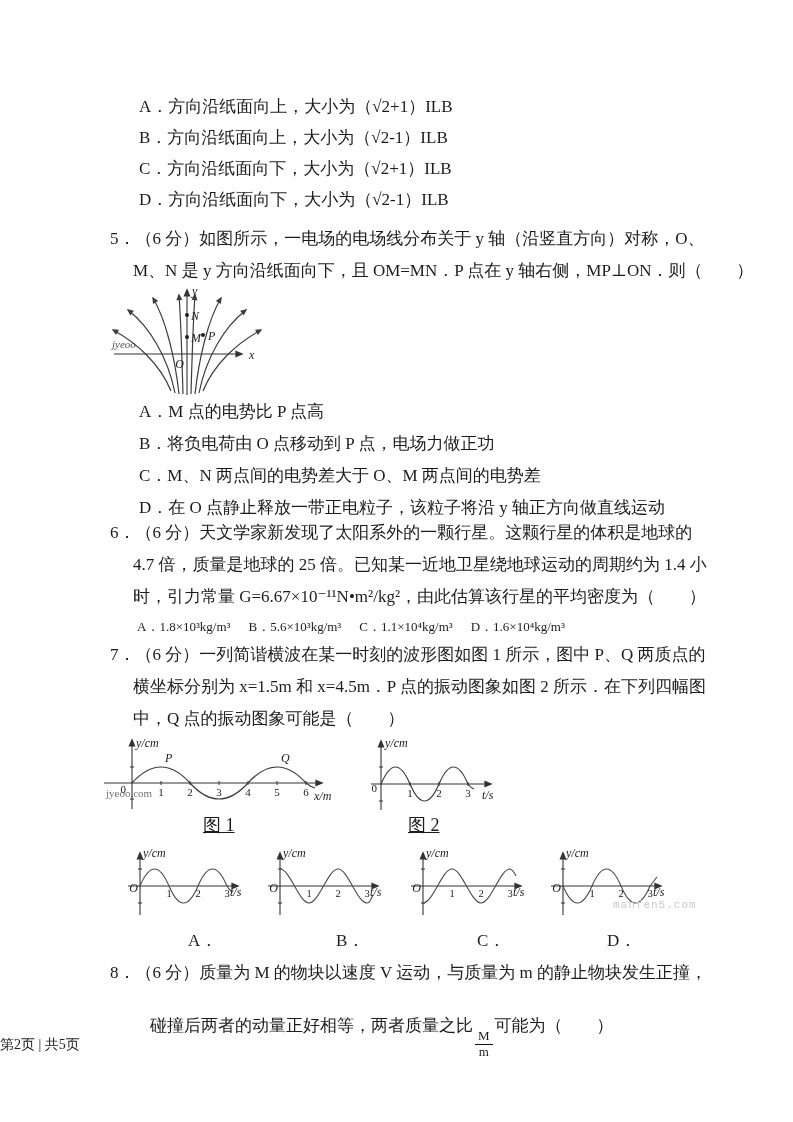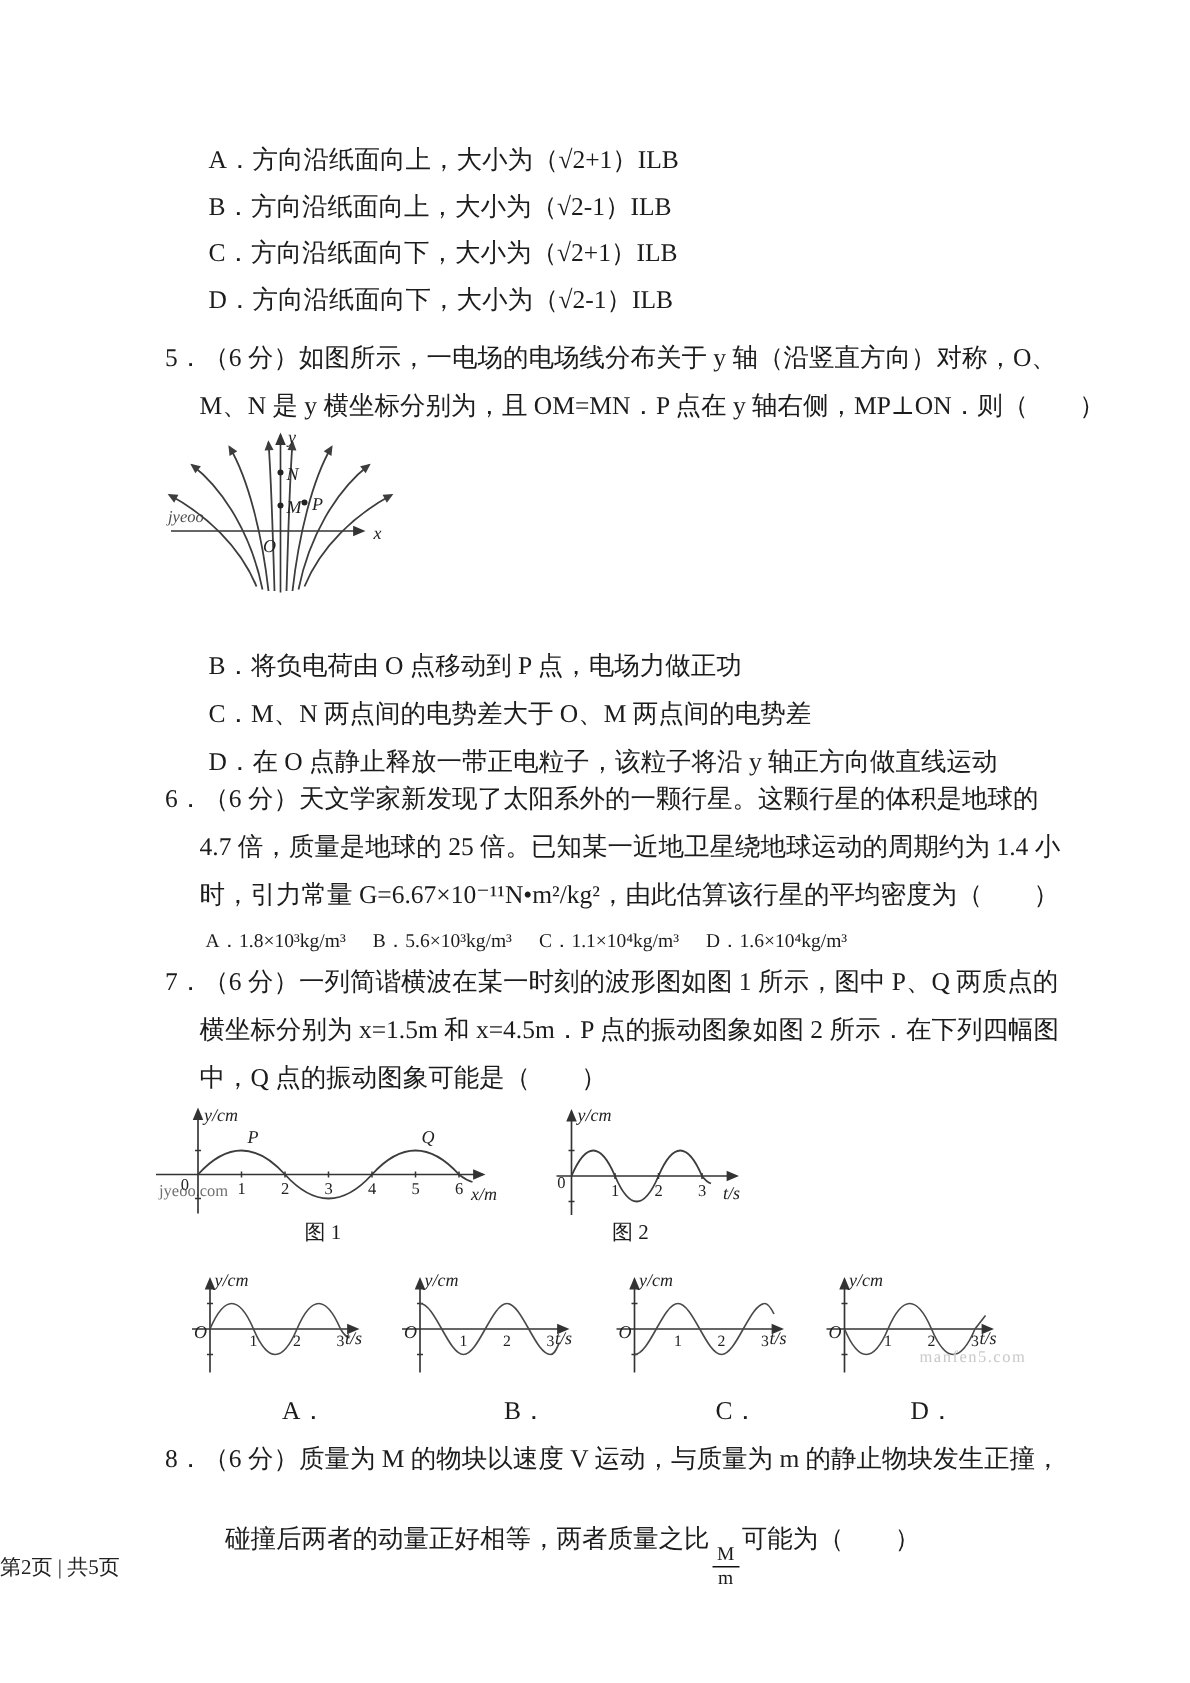--- a/index.html
+++ b/index.html
@@ -2,23 +2,23 @@
 <html><head>
 <meta charset="utf-8">
 <style>
   html,body{margin:0;padding:0;background:#ffffff;}
   .page{
     position:relative;width:793px;height:1122px;background:#ffffff;overflow:hidden;
     font-family:"Liberation Serif","DejaVu Serif",serif;color:#1c1c1c;padding-left:37px;
   }
   .tline{position:absolute;font-size:17px;line-height:22px;white-space:pre;}
   .optrow{position:absolute;display:flex;gap:18px;font-size:13px;white-space:pre;}
-  .cap{position:absolute;font-size:14px;color:#1c1c1c;}
+  .cap{position:absolute;font-size:18px;color:#1c1c1c;text-decoration:underline;}
   .letter{position:absolute;font-size:17px;color:#1c1c1c;}
-  .wm{position:absolute;font-size:11px;color:#c9c9c9;letter-spacing:1px;font-family:Liberation Serif, serif;}
+  .wm{position:absolute;font-size:11px;color:#c9c9c9;letter-spacing:1px;font-family:Liberation Mono, monospace;}
   .footer{position:absolute;left:0;top:1036px;width:100%;font-size:14px;color:#222;}
   .frac{display:inline-flex;flex-direction:column;align-items:center;font-size:13px;line-height:1.15;vertical-align:-9px;margin:0 2px;}
   .frac .fnum{border-bottom:1px solid #111;padding:0 3px 0 3px;}
   .fig{position:absolute;}
   svg text{font-family:"Liberation Serif","DejaVu Serif",serif;fill:#222;}
   .axlbl{font-style:italic;font-size:12px;}
   .ticklbl{font-size:11px;}
   .ticksm{font-size:10.5px;}
   .curve{fill:none;stroke:#3d3d3d;stroke-width:1.2;}
   .curve2{fill:none;stroke:#4a4a4a;stroke-width:1.1;}
@@ -40,21 +40,21 @@
       </marker>
     </defs>
   </svg>
 
   <div class="tline" style="left:139px;top:96px">A．方向沿纸面向上，大小为（√2+1）ILB</div>
   <div class="tline" style="left:139px;top:127px">B．方向沿纸面向上，大小为（√2-1）ILB</div>
   <div class="tline" style="left:139px;top:158px">C．方向沿纸面向下，大小为（√2+1）ILB</div>
   <div class="tline" style="left:139px;top:189px">D．方向沿纸面向下，大小为（√2-1）ILB</div>
 
   <div class="tline" style="left:110px;top:228px">5．（6 分）如图所示，一电场的电场线分布关于 y 轴（沿竖直方向）对称，O、</div>
-  <div class="tline" style="left:133px;top:260px">M、N 是 y 横坐标分别为，且 OM=MN．P 点在 y 轴右侧，MP⊥ON．则（　　）</div>
+  <div class="tline" style="left:133px;top:260px">M、N 是 y 方向沿纸面向下，且 OM=MN．P 点在 y 轴右侧，MP⊥ON．则（　　）</div>
 
   <svg class="fig" style="left:106px;top:282px" width="175" height="118" viewBox="0 0 175 118">
     <text x="6" y="66" font-size="11" fill="#e8e2b8" font-style="italic" opacity="0.8">jyeoo</text>
     <line class="axis" x1="8" y1="72" x2="136" y2="72" marker-end="url(#ah)"></line>
     <line class="axis" x1="81" y1="113" x2="81" y2="8" marker-end="url(#ah)"></line>
     <g>
       <path class="curve" d="M85,112 C86,78 87,40 89,13" marker-end="url(#ahs)"></path>
       <path class="curve" d="M89,112 C93,76 102,38 115,16" marker-end="url(#ahs)"></path>
       <path class="curve" d="M93,111 C100,76 118,45 140,28" marker-end="url(#ahs)"></path>
       <path class="curve" d="M97,109 C108,82 131,61 155,48" marker-end="url(#ahs)"></path>
@@ -69,20 +69,21 @@
     <circle cx="81" cy="55" r="2" fill="#222"></circle>
     <circle cx="97" cy="53" r="2" fill="#222"></circle>
     <text class="axlbl" x="86" y="13">y</text>
     <text class="axlbl" x="143" y="77">x</text>
     <text class="axlbl" x="78" y="86" text-anchor="end">O</text>
     <text class="axlbl" x="85" y="38">N</text>
     <text class="axlbl" x="85" y="60">M</text>
     <text class="axlbl" x="102" y="58">P</text>
   </svg>
 
+  <div class="tline" style="left:139px;top:401px">A．M 点的电势比 P 点高</div>
   <div class="tline" style="left:139px;top:433px">B．将负电荷由 O 点移动到 P 点，电场力做正功</div>
   <div class="tline" style="left:139px;top:465px">C．M、N 两点间的电势差大于 O、M 两点间的电势差</div>
   <div class="tline" style="left:139px;top:497px">D．在 O 点静止释放一带正电粒子，该粒子将沿 y 轴正方向做直线运动</div>
 
   <div class="tline" style="left:110px;top:522px">6．（6 分）天文学家新发现了太阳系外的一颗行星。这颗行星的体积是地球的</div>
   <div class="tline" style="left:133px;top:554px">4.7 倍，质量是地球的 25 倍。已知某一近地卫星绕地球运动的周期约为 1.4 小</div>
   <div class="tline" style="left:133px;top:586px">时，引力常量 G=6.67×10⁻¹¹N•m²/kg²，由此估算该行星的平均密度为（　　）</div>
   <div class="optrow" style="left:137px;top:618px">
     <span>A．1.8×10³kg/m³</span>
     <span>B．5.6×10³kg/m³</span>

